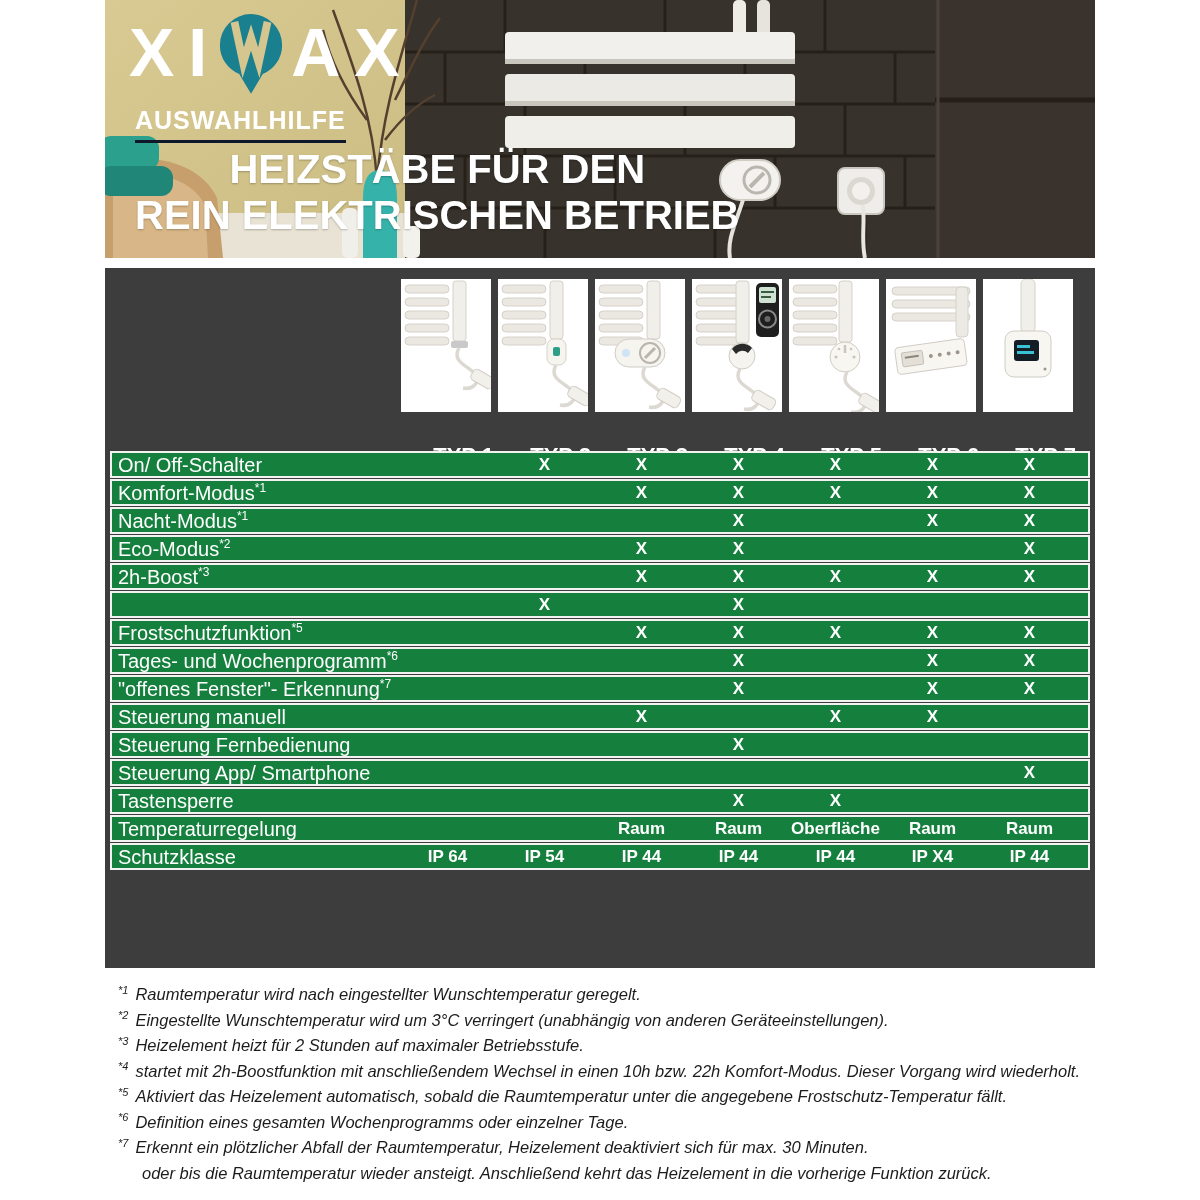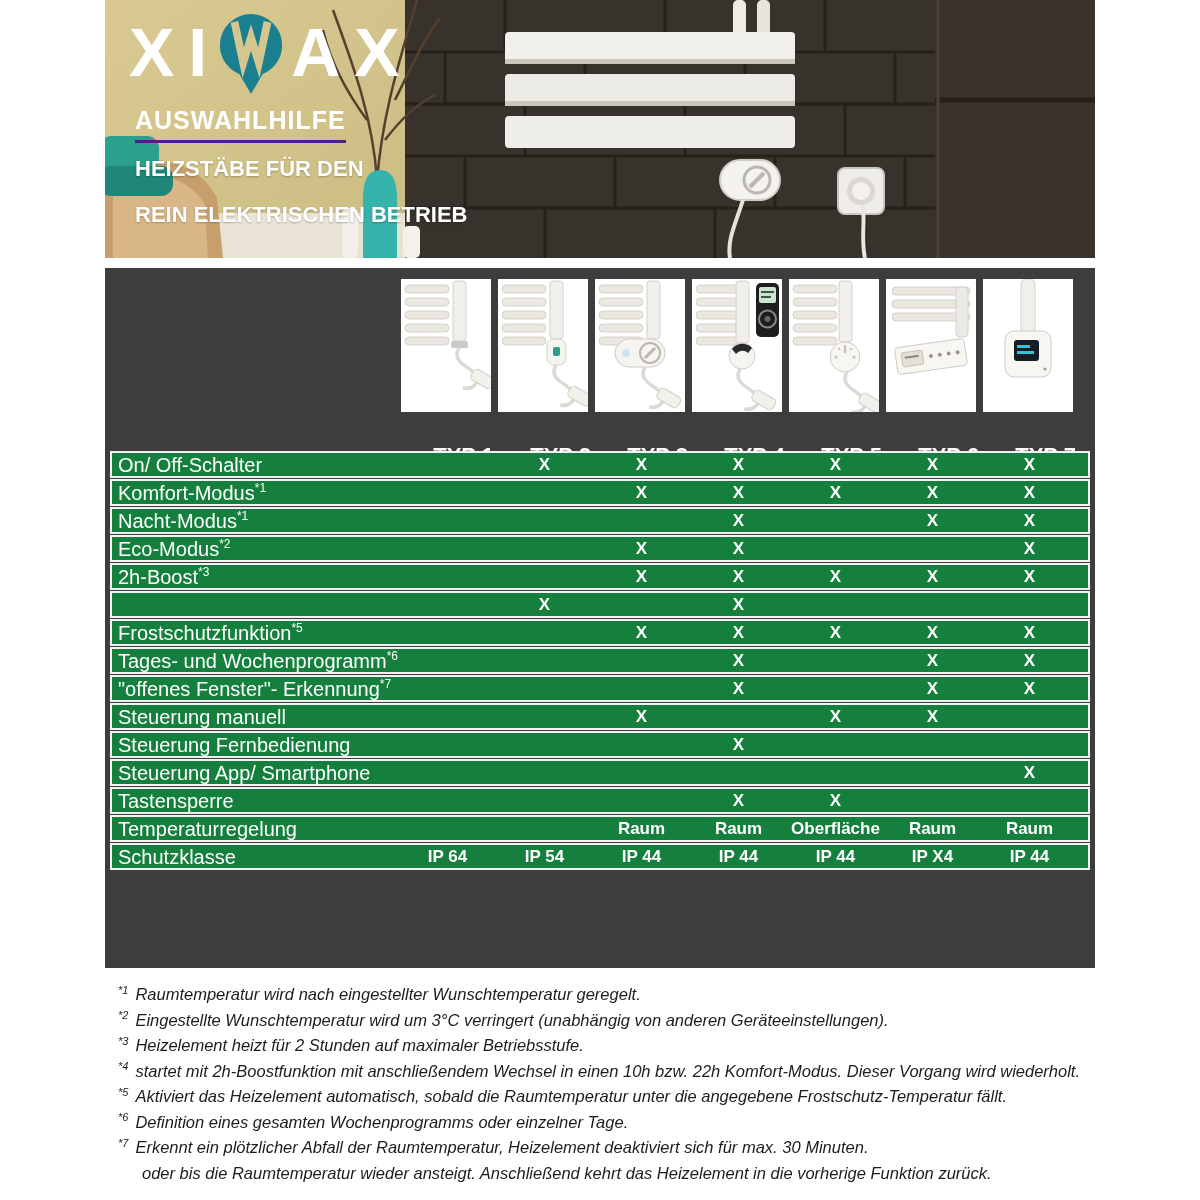--- a/index.html
+++ b/index.html
@@ -5,23 +5,23 @@
   html,body{margin:0;padding:0;background:#fff;}
   body{width:1200px;height:1200px;position:relative;font-family:"Liberation Sans",sans-serif;overflow:hidden;}
 
   
   .hero{position:absolute;left:105px;top:0;width:990px;height:258px;overflow:hidden;background:#d5c68e;}
   .hero-scene{position:absolute;left:0;top:0;}
   .logo{position:absolute;left:24px;top:10px;display:flex;align-items:center;color:#fff;
         font-size:68px;font-weight:600;letter-spacing:14px;line-height:64px;}
   .mglyph{width:72px;height:82px;margin:2px 4px 0 -6px;}
   .eyebrow{position:absolute;left:30px;top:106px;color:#fff;font-size:25px;font-weight:700;
-           letter-spacing:1px;border-bottom:3px solid #4c1d95;padding-bottom:5px;}
-  .hero-title{position:absolute;left:30px;top:146px;color:#fff;font-size:22px;font-weight:700;line-height:46px;
-              text-shadow:0 1px 2px rgba(0,0,0,.25);}
+           letter-spacing:1px;border-bottom:3px solid #0f172a;padding-bottom:5px;}
+  .hero-title{position:absolute;left:30px;top:146px;color:#fff;font-size:40px;font-weight:700;line-height:46px;
+              text-shadow:0 1px 2px rgba(0,0,0,.25);text-align:center;}
 
   
   .panel{position:absolute;left:105px;top:268px;width:990px;height:700px;background:#3d3d3d;}
   .prow,.hrow,.trow{display:grid;grid-template-columns:287px repeat(7,97px);}
   .prow{position:absolute;top:11px;left:5px;width:980px;}
   .pcell{display:flex;justify-content:center;}
   .pbox{width:90px;height:133px;background:#fff;overflow:hidden;}
   .hrow{position:absolute;top:148px;left:5px;width:980px;}
   .hcell{text-align:right;color:#fff;font-weight:700;font-size:22px;margin-top:27px;}
   .rows{position:absolute;top:183px;left:5px;width:980px;}

